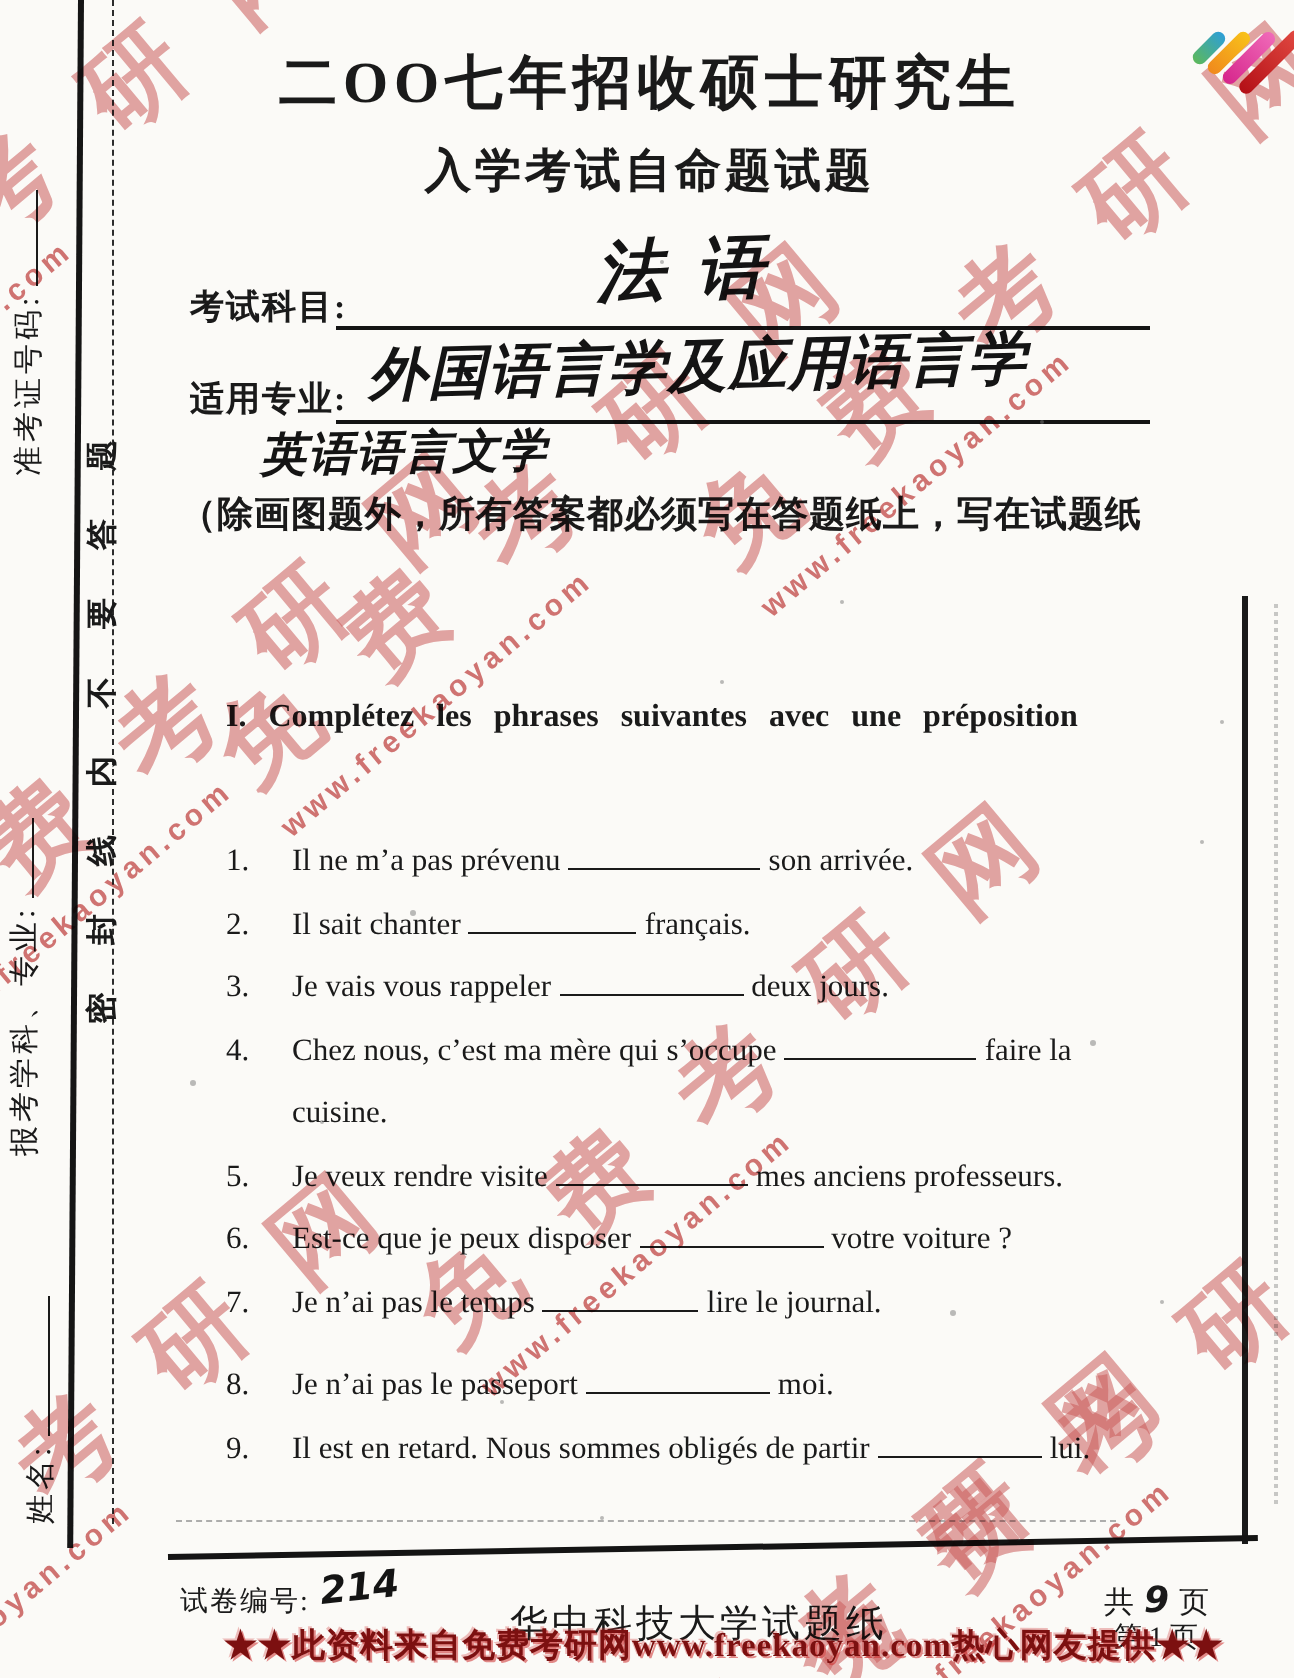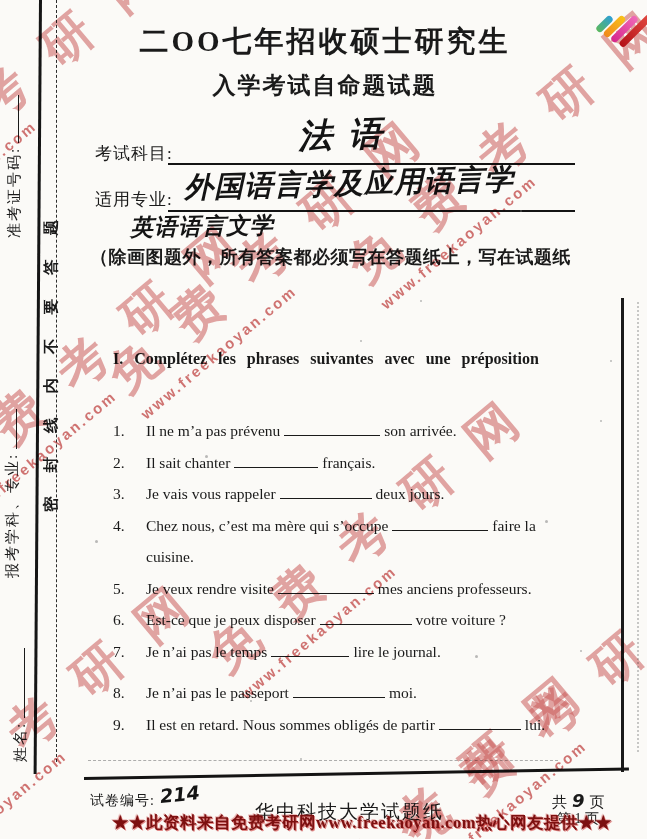--- a/index.html
+++ b/index.html
@@ -18,21 +18,21 @@
   .logo .s3{left:23px;top:6px;height:34px;background:linear-gradient(#f06ab8,#d6268c);}
   .logo .s4{left:34px;top:4px;height:42px;background:linear-gradient(#e44)}
   .logo .s4{background:linear-gradient(#e24a42,#b30f16);}
 
   .doc-title{left:90px;top:22px;width:470px;text-align:center;font-size:29px;
     font-weight:bold;letter-spacing:3px;white-space:nowrap;}
   .doc-subtitle{left:90px;top:70px;width:470px;text-align:center;font-size:23px;
     font-weight:bold;letter-spacing:2px;}
 
   
-  .form-label{font-size:17px;font-weight:normal;letter-spacing:1px;white-space:nowrap;}
+  .form-label{font-size:17px;font-weight:bold;letter-spacing:1px;white-space:nowrap;}
   .lbl-subject{left:95px;top:142px;}
   .lbl-major{left:95px;top:188px;}
   .rule{height:2px;background:#141414;}
   .rule-subject{left:168px;top:163px;width:407px;}
   .rule-major{left:168px;top:210px;width:407px;}
   .hand{font-family:"DejaVu Sans",sans-serif;font-style:italic;font-weight:bold;
     color:#141414;white-space:nowrap;}
   .hand-subject{left:298px;top:112px;font-size:34px;letter-spacing:16px;transform:rotate(-2deg);}
   .hand-major{left:184px;top:164px;font-size:29px;letter-spacing:1px;transform:rotate(-1.5deg);}
   .hand-major2{left:130px;top:211px;font-size:23px;letter-spacing:1px;transform:rotate(-1deg);}

